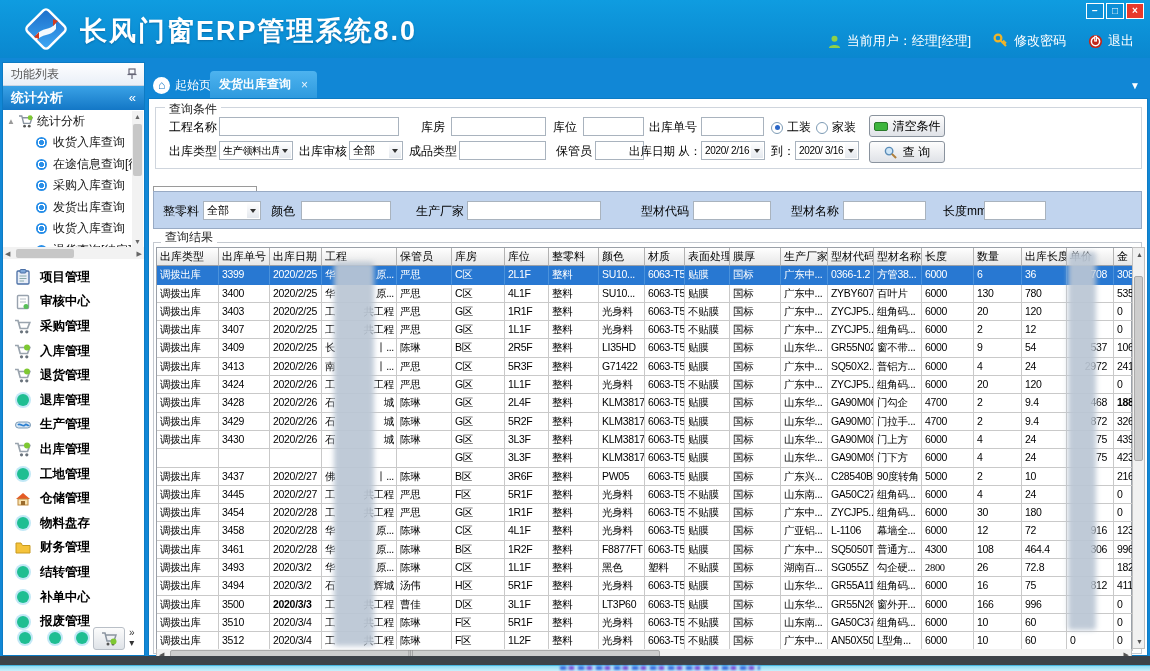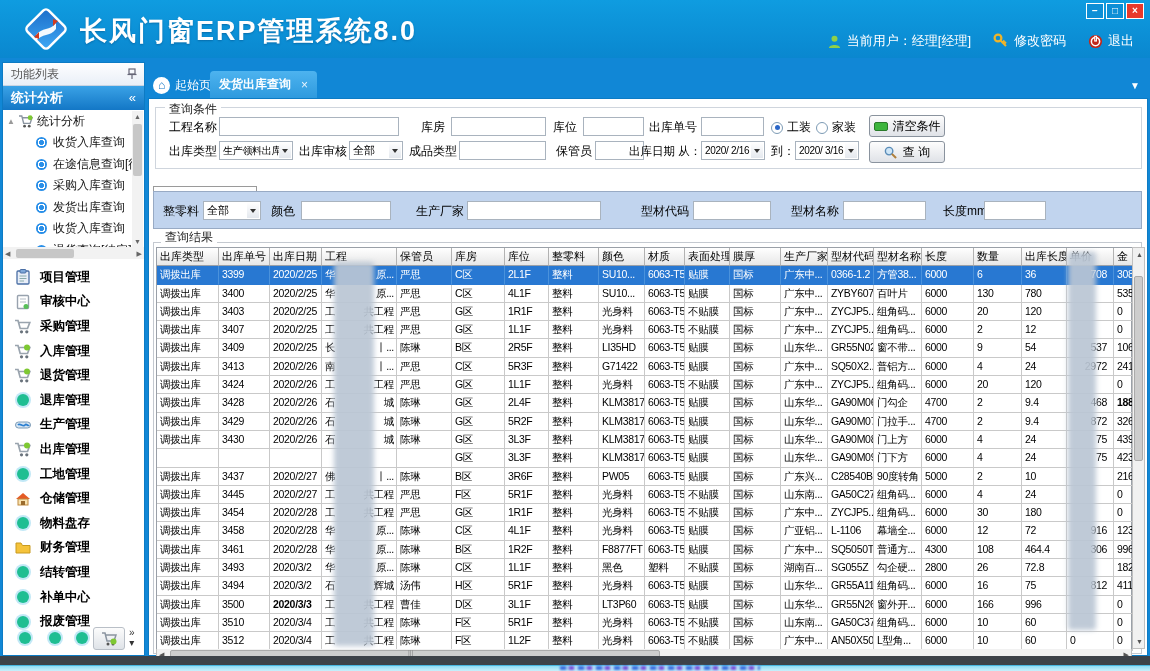--- a/index.html
+++ b/index.html
@@ -876,21 +876,21 @@
           <div class="gcell" style="width: 53px; flex: 0 0 53px;">C区</div>
           <div class="gcell" style="width: 44px; flex: 0 0 44px;">1L1F</div>
           <div class="gcell" style="width: 50px; flex: 0 0 50px;">整料</div>
           <div class="gcell" style="width: 46px; flex: 0 0 46px;">黑色</div>
           <div class="gcell" style="width: 40px; flex: 0 0 40px;">塑料</div>
           <div class="gcell" style="width: 45px; flex: 0 0 45px;">不贴膜</div>
           <div class="gcell" style="width: 51px; flex: 0 0 51px;">国标</div>
           <div class="gcell" style="width: 47px; flex: 0 0 47px;">湖南百...</div>
           <div class="gcell" style="width: 46px; flex: 0 0 46px;">SG055Z</div>
           <div class="gcell" style="width: 48px; flex: 0 0 48px;">勾企硬...</div>
-          <div class="gcell" style="width: 52px; flex: 0 0 52px;">2800</div>
+          <div class="gcell" style="width: 52px; flex: 0 0 52px; font-family: Liberation Serif, serif;">2800</div>
           <div class="gcell" style="width: 48px; flex: 0 0 48px;">26</div>
           <div class="gcell" style="width: 45px; flex: 0 0 45px;">72.8</div>
           <div class="gcell" style="width: 47px; flex: 0 0 47px;"></div>
           <div class="gcell" style="width: 19px; flex: 0 0 19px;">182</div>
         </div>
         <div class="grow">
           <div class="gcell" style="width: 62px; flex: 0 0 62px;">调拨出库</div>
           <div class="gcell" style="width: 51px; flex: 0 0 51px;">3494</div>
           <div class="gcell" style="width: 52px; flex: 0 0 52px;">2020/3/2</div>
           <div class="gcell projcell" style="width: 75px; flex: 0 0 75px;">

